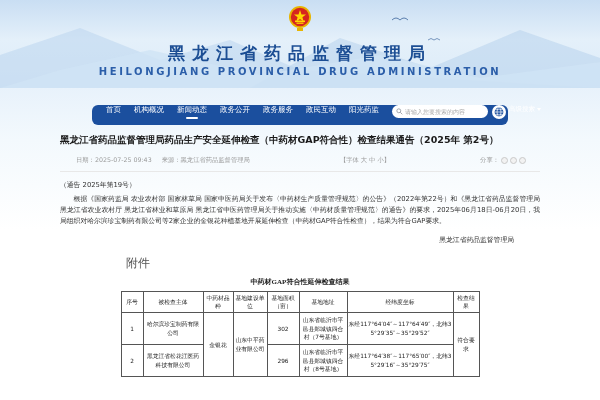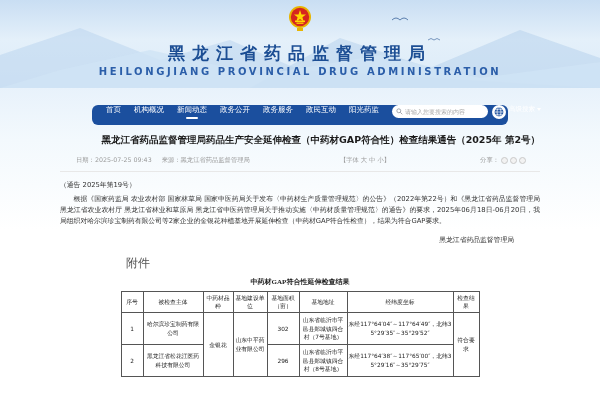--- a/index.html
+++ b/index.html
@@ -34,21 +34,21 @@
   .mag { width:7px; height:7px; margin-right:2px; flex:none; }
   .globe { width:14px; height:14px; border-radius:50%; background:#fff; margin-right:3px;
     display:flex; align-items:center; justify-content:center; flex:none; }
   .adv { color:#fff; font-size:6.5px; white-space:nowrap; display:flex; align-items:center; }
   .caret { width:0; height:0; border-left:2.5px solid transparent; border-right:2.5px solid transparent;
     border-top:3px solid #fff; margin-left:2px; }
 
   
   .content { position:absolute; left:60px; top:112px; width:480px; }
   .breadcrumb { margin-left:55px; font-size:6.5px; color:#8a8f98; }
-  .art-title { margin-top:13px; text-align:right; font-size:9.5px; font-weight:bold; color:#1a1a1a; }
+  .art-title { margin-top:13px; text-align:left; font-size:9.5px; font-weight:bold; color:#1a1a1a; }
   .meta { margin-top:9px; display:flex; justify-content:space-between; align-items:center;
     padding:0 14px 6px 16px; font-size:6.3px; color:#9a9a9a; border-bottom:1px solid #e8e8e8; }
   .meta .grp { display:flex; align-items:center; gap:10px; }
   .share-dot { display:inline-block; width:7px; height:7px; border:1px solid #c9c9c9;
     border-radius:50%; margin-left:2px; background:#f2f2f2; }
   .body-text { margin-top:8px; font-size:6.8px; color:#333; line-height:1.6; }
   .notice-no { text-align:left; margin-bottom:3px; }
   .para { text-indent:2em; text-align:justify; }
   .closing { text-indent:2em; margin-top:2px; }
   .sign { text-align:right; padding-right:26px; margin-top:8px; }

